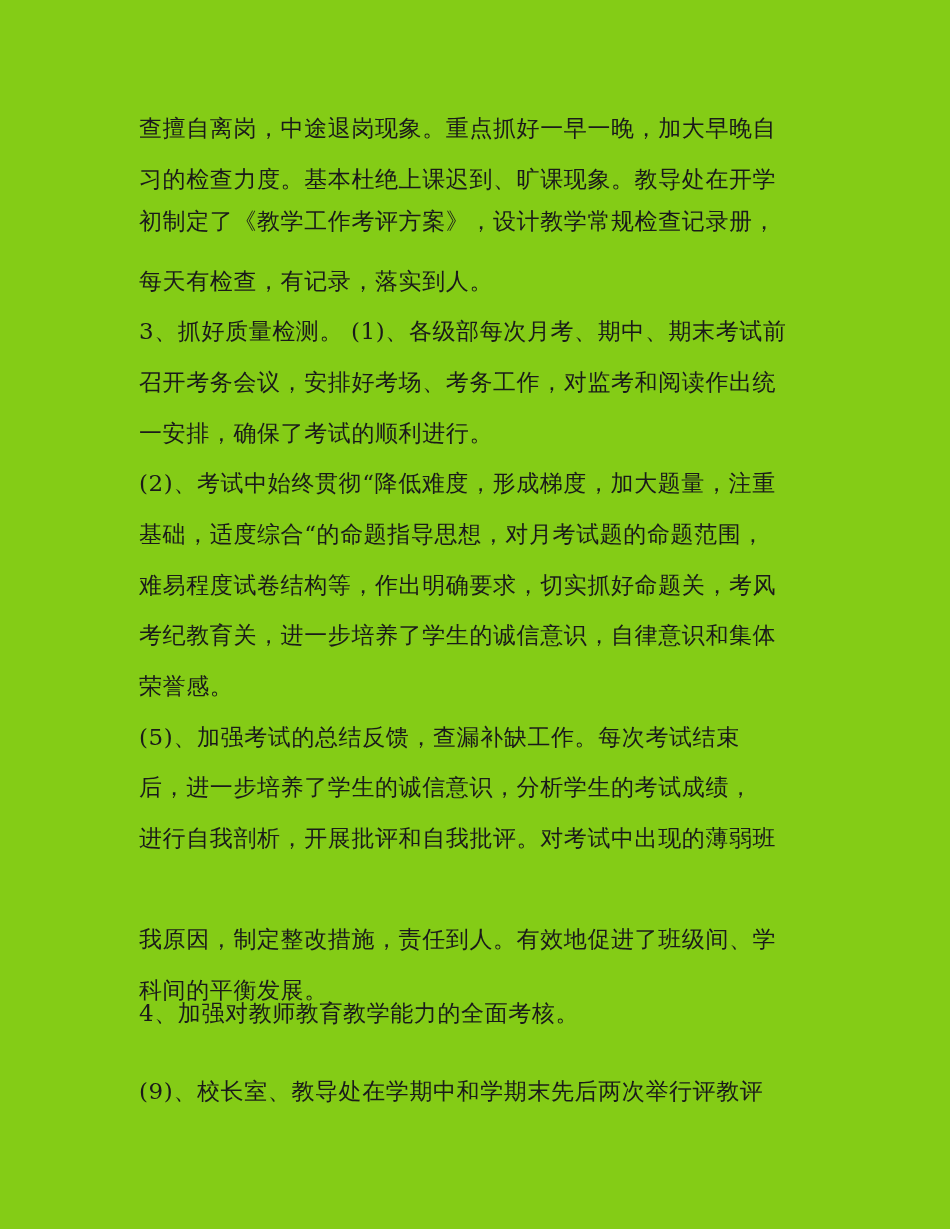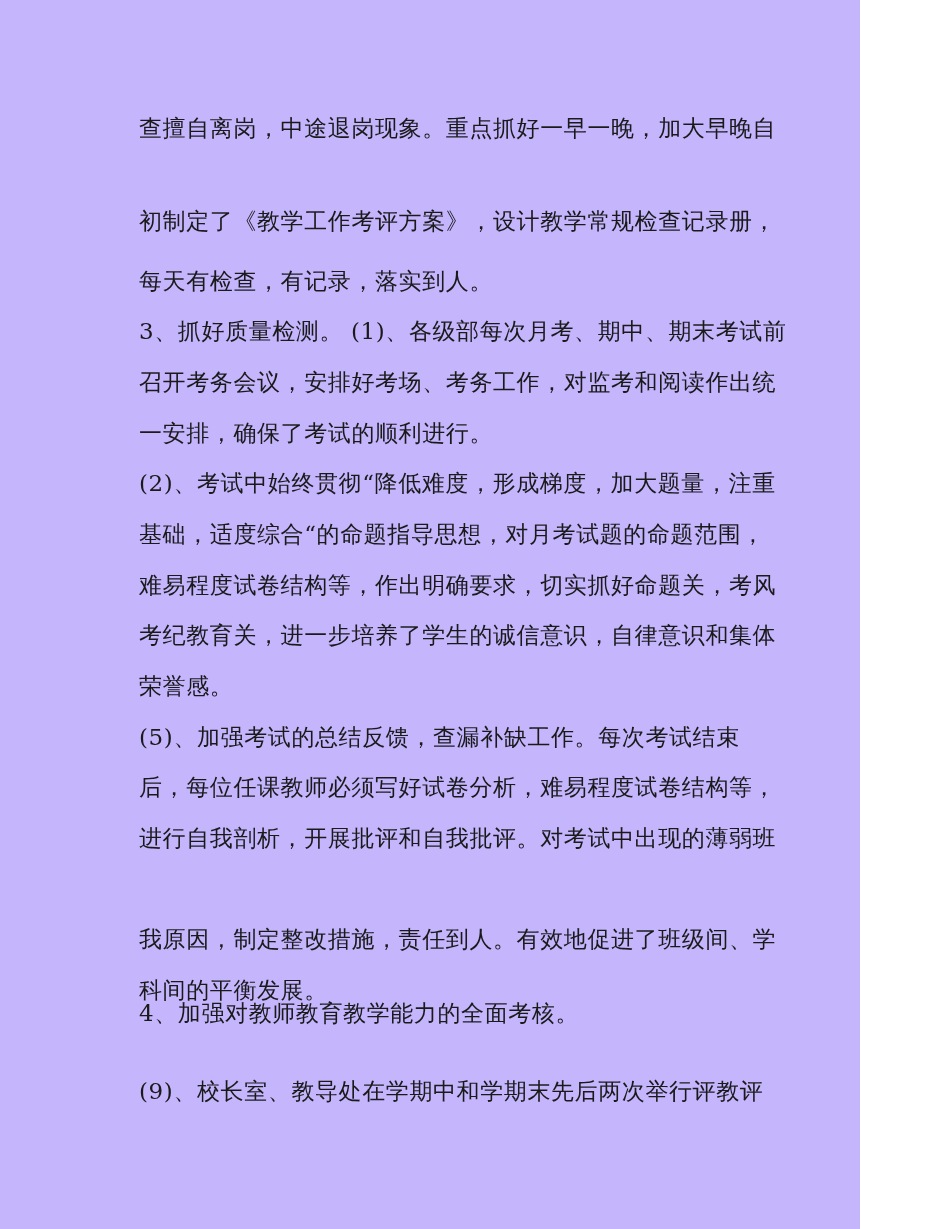--- a/index.html
+++ b/index.html
@@ -11,48 +11,49 @@
       width: 950px;
       height: 1229px;
       position: relative;
       overflow: hidden;
       font-family: "DejaVu Serif", "Liberation Serif", serif;
       color: #1a1a1a;
     }
     .page {
       position: absolute;
       left: 0; top: 0;
-      width: 860px;
+      width: 950px;
       height: 1229px;
-      background: #c4b5fd;
+      background: #84cc16;
     }
     .line {
       position: absolute;
       left: 139px;
       font-size: 23px;
       line-height: 30px;
       white-space: nowrap;
       letter-spacing: 0.6px;
     }
   </style>
 </head>
 <body>
 
 <div class="page">
   <div class="line" style="top:113px">查擅自离岗，中途退岗现象。重点抓好一早一晚，加大早晚自</div>
+  <div class="line" style="top:164px">习的检查力度。基本杜绝上课迟到、旷课现象。教导处在开学</div>
   <div class="line" style="top:206px">初制定了《教学工作考评方案》，设计教学常规检查记录册，</div>
   <div class="line" style="top:266px">每天有检查，有记录，落实到人。</div>
   <div class="line" style="top:316px">3、抓好质量检测。 (1)、各级部每次月考、期中、期末考试前</div>
   <div class="line" style="top:367px">召开考务会议，安排好考场、考务工作，对监考和阅读作出统</div>
   <div class="line" style="top:418px">一安排，确保了考试的顺利进行。</div>
   <div class="line" style="top:468px">(2)、考试中始终贯彻“降低难度，形成梯度，加大题量，注重</div>
   <div class="line" style="top:519px">基础，适度综合“的命题指导思想，对月考试题的命题范围，</div>
   <div class="line" style="top:570px">难易程度试卷结构等，作出明确要求，切实抓好命题关，考风</div>
   <div class="line" style="top:620px">考纪教育关，进一步培养了学生的诚信意识，自律意识和集体</div>
   <div class="line" style="top:671px">荣誉感。</div>
   <div class="line" style="top:722px">(5)、加强考试的总结反馈，查漏补缺工作。每次考试结束</div>
-  <div class="line" style="top:772px">后，每位任课教师必须写好试卷分析，难易程度试卷结构等，</div>
+  <div class="line" style="top:772px">后，进一步培养了学生的诚信意识，分析学生的考试成绩，</div>
   <div class="line" style="top:823px">进行自我剖析，开展批评和自我批评。对考试中出现的薄弱班</div>
   <div class="line" style="top:924px">我原因，制定整改措施，责任到人。有效地促进了班级间、学</div>
   <div class="line" style="top:975px">科间的平衡发展。</div>
   <div class="line" style="top:998px">4、加强对教师教育教学能力的全面考核。</div>
   <div class="line" style="top:1076px">(9)、校长室、教导处在学期中和学期末先后两次举行评教评</div>
 </div>
 
 </body></html>

